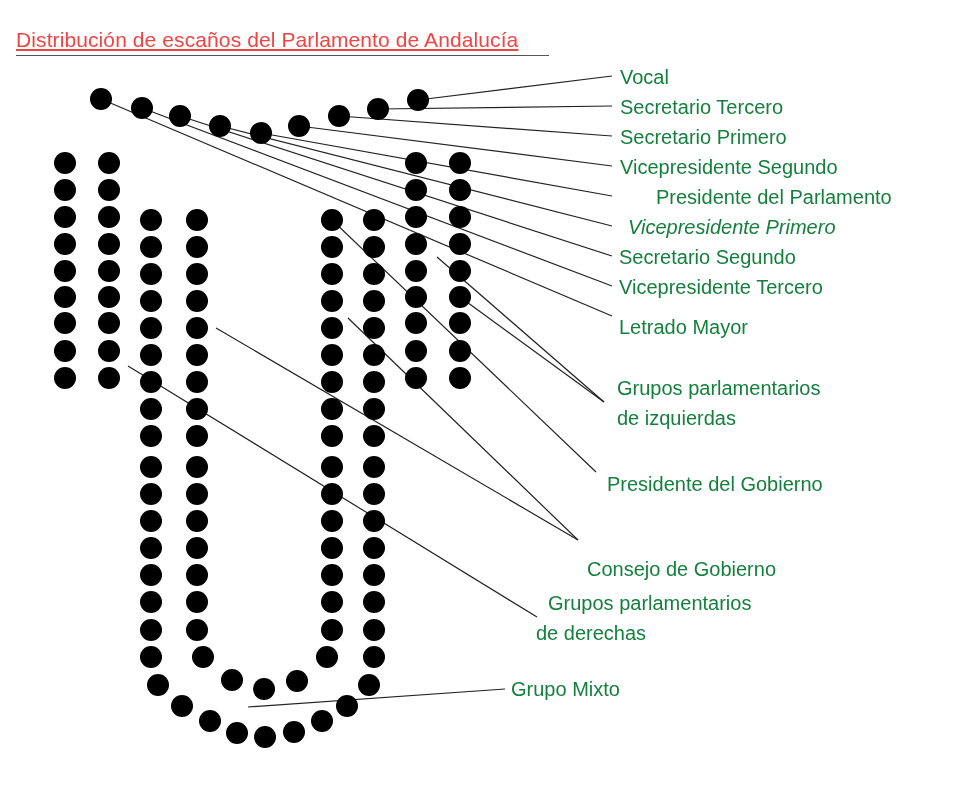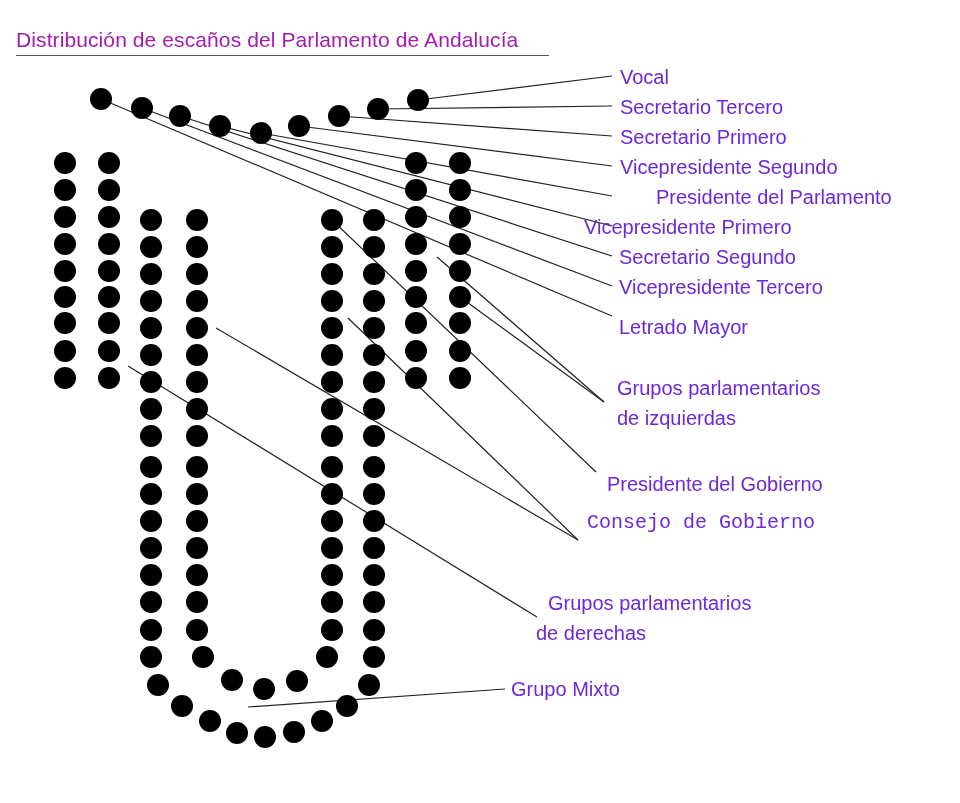--- a/index.html
+++ b/index.html
@@ -1,22 +1,22 @@
 <!DOCTYPE html>
 <html><head>
   <meta charset="utf-8">
   <style>
     html, body { margin: 0; padding: 0; background: #ffffff; }
     body { width: 960px; height: 803px; position: relative; overflow: hidden;
            font-family: "Liberation Sans", "DejaVu Sans", sans-serif; color: #000; }
     #diagram { position: absolute; left: 0; top: 0; }
-    .title { position: absolute; left: 16px; top: 28px; font-size: 21px; color: #a21caf;
-             letter-spacing: 0.1px; }
+    .title { position: absolute; left: 16px; top: 28px; font-size: 21px; color: #ef4444;
+             letter-spacing: 0.1px; text-decoration: underline; }
     .title-rule { position: absolute; left: 16px; top: 55px; width: 533px; height: 1px; background: #555; }
-    .label { position: absolute; font-size: 20px; color: #6d28d9; white-space: nowrap; line-height: 30px; }
+    .label { position: absolute; font-size: 20px; color: #15803d; white-space: nowrap; line-height: 30px; }
   </style>
 </head>
 <body>
 
 <div class="title">Distribución de escaños del Parlamento de Andalucía</div>
 <div class="title-rule"></div>
 
 <svg id="diagram" width="960" height="803">
   <g id="leader-lines" stroke="#222" stroke-width="1.2" fill="none">
       <line x1="418" y1="100" x2="612" y2="76"></line>
@@ -163,24 +163,24 @@
       <circle cx="347" cy="706" r="11"></circle>
       <circle cx="369" cy="685" r="11"></circle>
     </g>
 </svg>
 
 <div class="label" style="left:620px;top:62px;">Vocal</div>
 <div class="label" style="left:620px;top:92px;">Secretario Tercero</div>
 <div class="label" style="left:620px;top:122px;">Secretario Primero</div>
 <div class="label" style="left:620px;top:152px;text-align:right;">Vicepresidente Segundo</div>
 <div class="label" style="left:620px;top:182px;margin-left:36px;">Presidente del Parlamento</div>
-<div class="label" style="left:584px;top:212px;">Vicepresidente Primero</div>
+<div class="label" style="left:628px;top:212px;font-style:italic;">Vicepresidente Primero</div>
 <div class="label" style="left:619px;top:242px;text-align:right;">Secretario Segundo</div>
 <div class="label" style="left:619px;top:272px;">Vicepresidente Tercero</div>
 <div class="label" style="left:619px;top:312px;">Letrado Mayor</div>
 
 <div class="label" style="left:617px;top:373px;">Grupos parlamentarios</div>
 <div class="label" style="left:617px;top:403px;">de izquierdas</div>
 <div class="label" style="left:607px;top:469px;">Presidente del Gobierno</div>
-<div class="label" style="left:587px;top:508px;font-family:Liberation Mono, monospace;">Consejo de Gobierno</div>
+<div class="label" style="left:587px;top:554px;">Consejo de Gobierno</div>
 <div class="label" style="left:548px;top:588px;">Grupos parlamentarios</div>
 <div class="label" style="left:536px;top:618px;">de derechas</div>
 <div class="label" style="left:511px;top:674px;">Grupo Mixto</div>
 
 </body></html>

